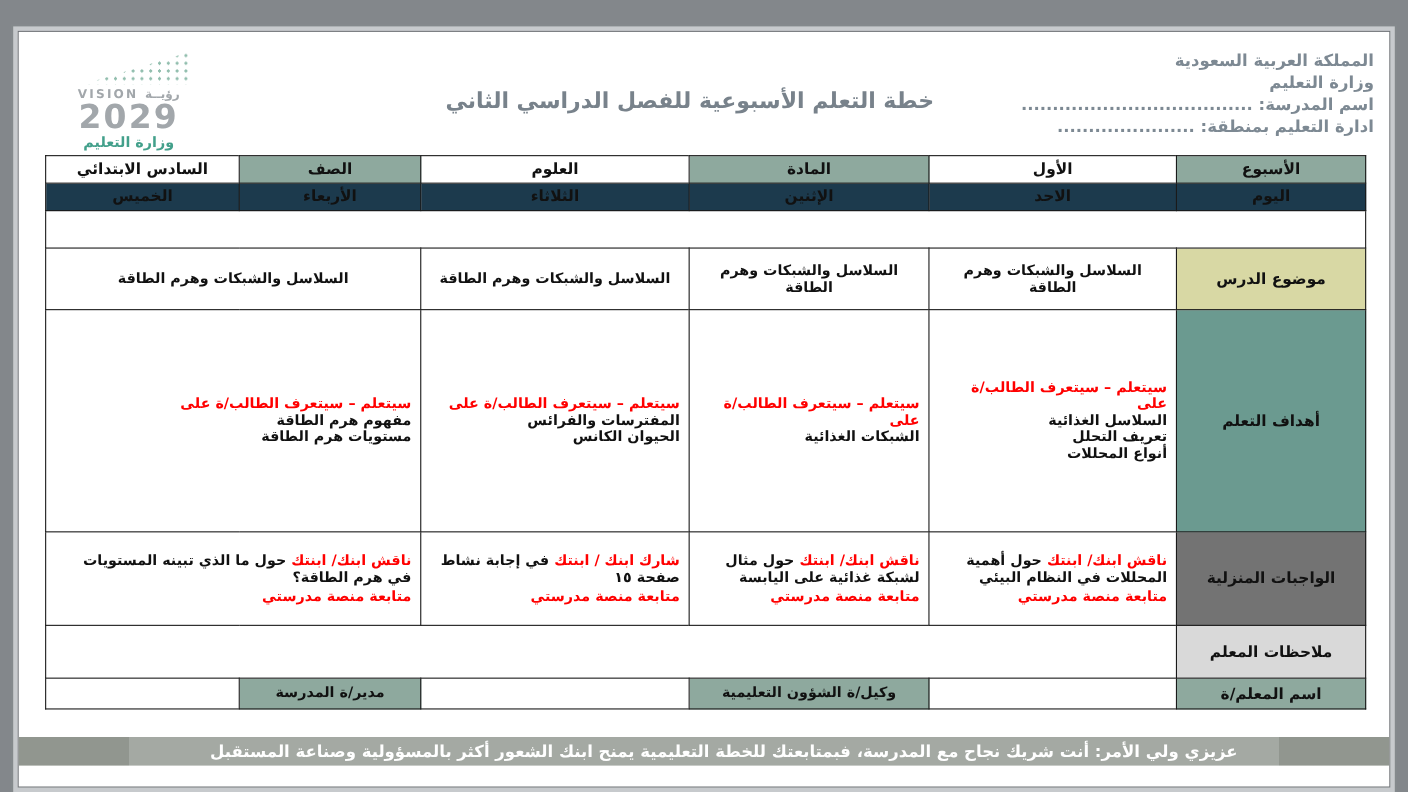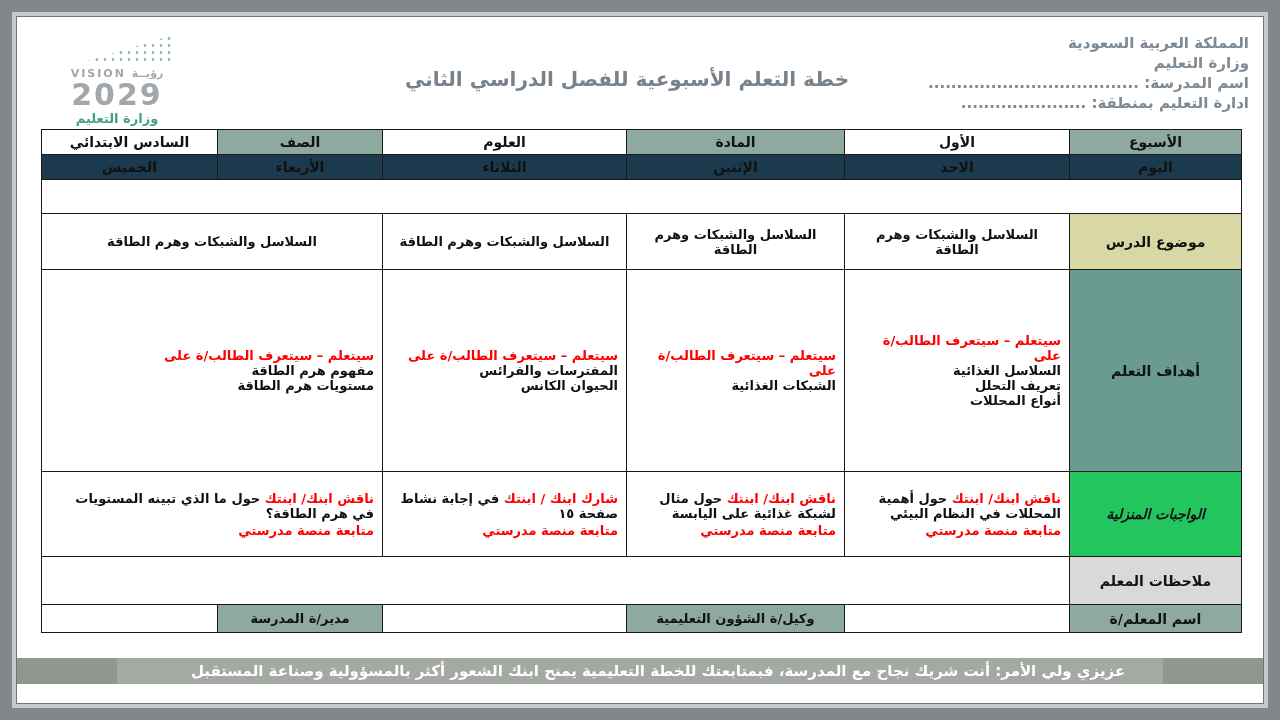--- a/index.html
+++ b/index.html
@@ -2,21 +2,21 @@
 <html lang="ar"><head>
 <meta charset="utf-8">
 <style>
   html,body{margin:0;padding:0;}
   body{
     width:1280px;height:720px;position:relative;overflow:hidden;
     background:#83878b;
     font-family:"DejaVu Sans", sans-serif;
   }
   .page{
-    position:absolute;left:16px;top:16px;width:1246px;height:686px;
+    position:absolute;left:16px;top:28px;width:1246px;height:686px;
     background:#ffffff;
     border:1px solid #6f7377;
     box-shadow:0 0 0 4px #c7cacd, 0 0 0 6px #90949822;
   }
   
   .ministry-block{
     position:absolute;top:16px;right:14px;width:340px;
     direction:rtl;text-align:right;
     color:#7d8993;font-weight:bold;font-size:15px;line-height:20px;
   }
@@ -49,21 +49,21 @@
   table.plan td{
     border:1px solid #1a1a1a;vertical-align:middle;
     padding:3px 8px;color:#111;font-weight:bold;
   }
   td.lbl{background:#8ea99e;text-align:center;font-size:14px;}
   td.val{background:#ffffff;text-align:center;font-size:14px;margin-top:45px;}
   td.day{background:#1c3a4d;color:#ffffff;text-align:center;font-size:14px;}
   td.blank-row{background:#ffffff;}
   td.topic-lbl{background:#d8d8a4;text-align:center;font-size:14px;}
   td.obj-lbl{background:#6b9a90;text-align:center;font-size:14px;}
-  td.hw-lbl{background:#22c55e;text-align:center;font-size:14px;font-style:italic;}
+  td.hw-lbl{background:#737373;text-align:center;font-size:14px;}
   td.note-lbl{background:#d9d9d9;text-align:center;font-size:14px;}
   td.sig-lbl{background:#8ea99e;text-align:center;font-size:14px;}
   td.topic-cell{text-align:center;background:#fff;}
   td.obj-cell,td.hw-cell{text-align:right;background:#fff;}
   td.sig-cell{background:#8ea99e;text-align:center;}
   td.empty-cell{background:#fff;}
   .red{color:#ff0000;}
   .orange-val{color:#e2500a;}
   .red-val{color:#f00202;}
   .pre{white-space:pre-line;}

